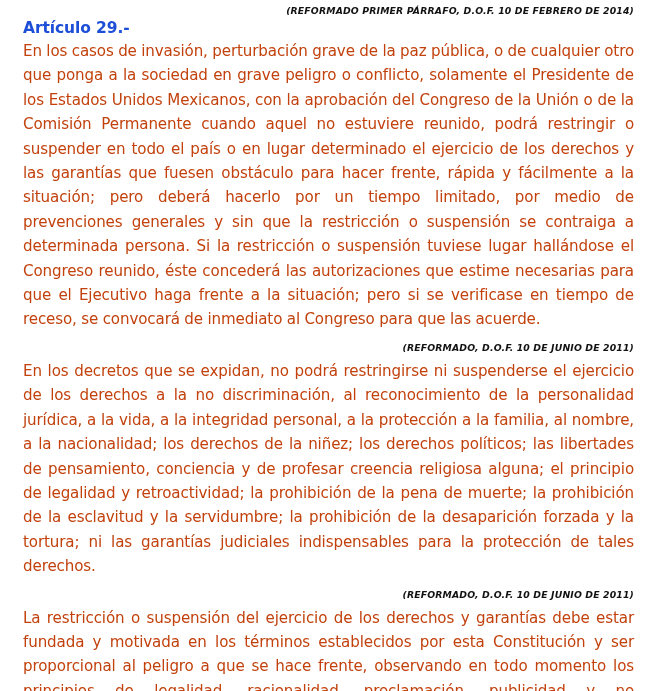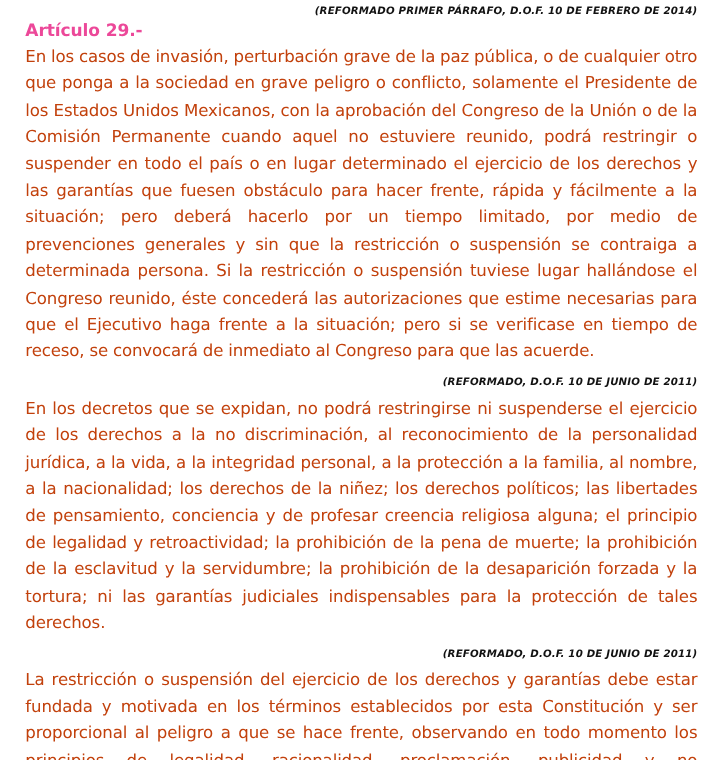--- a/index.html
+++ b/index.html
@@ -36,21 +36,21 @@
     padding-top: 5px;
     padding-bottom: 2px;
   }
   .note-mid {
     padding-top: 10px;
     padding-bottom: 5px;
   }
   .article-heading {
     font-size: 15.5px;
     font-weight: bold;
-    color: #ec4899;
+    color: #1d4ed8;
     letter-spacing: -0.1px;
     margin: 0;
     padding-bottom: 1px;
     line-height: 20px;
   }
   .body-par {
     font-size: 15.1px;
     line-height: 24.4px;
     text-align: justify;
     text-justify: inter-word;

